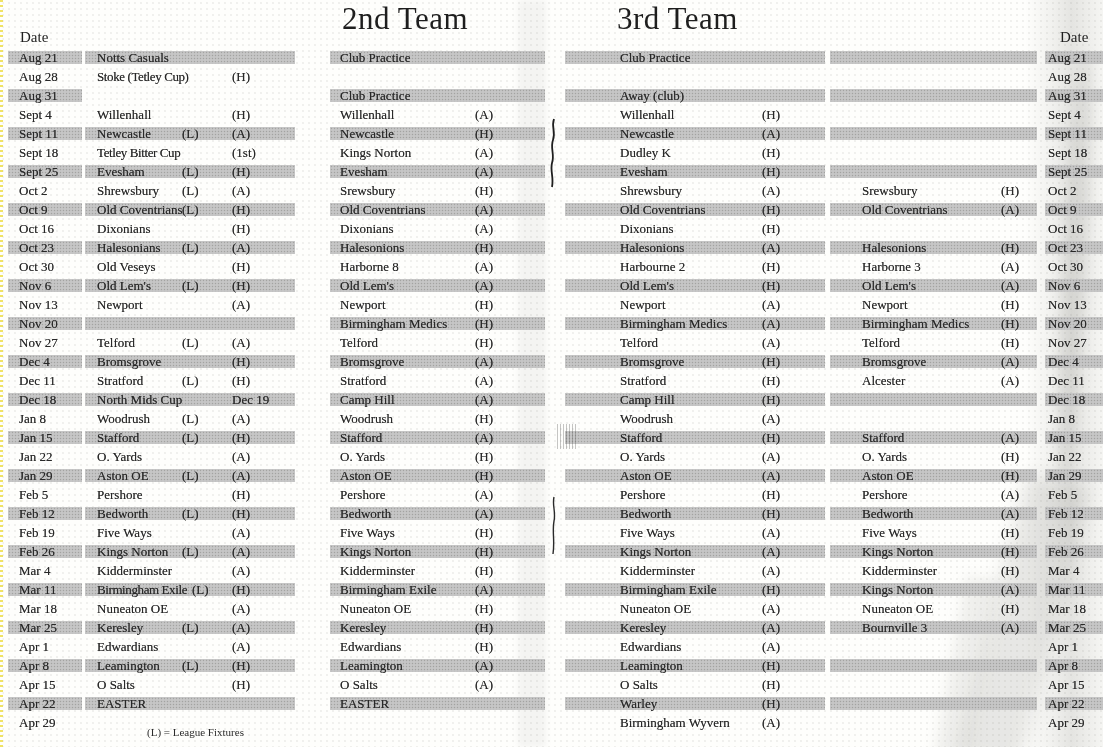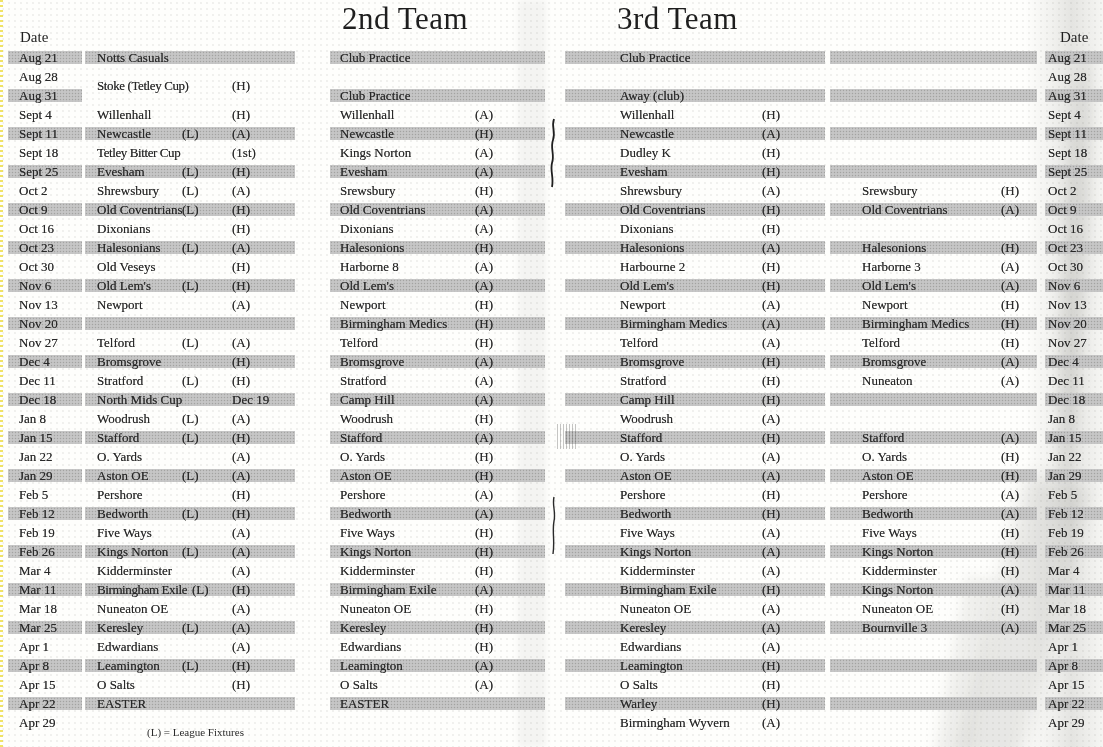--- a/index.html
+++ b/index.html
@@ -81,21 +81,21 @@
       <div class="cell c-t4" style="grid-row: 1;">
         <div class="band"></div>
       </div>
       <div class="cell c-dater" style="grid-row: 1;">
         <div class="band"></div>
         <span class="dt">Aug 21</span>
       </div>
       <div class="cell c-datel" style="grid-row: 2;">
         <span class="dt">Aug 28</span>
       </div>
-      <div class="cell c-t1" style="grid-row: 2; margin-top: 9px;">
+      <div class="cell c-t1" style="grid-row: 2;">
         <span class="nm tight">Stoke (Tetley Cup)</span>
         <span class="vn">(H)</span>
       </div>
       <div class="cell c-t2" style="grid-row: 2;"></div>
       <div class="cell c-t3" style="grid-row: 2;"></div>
       <div class="cell c-t4" style="grid-row: 2;"></div>
       <div class="cell c-dater" style="grid-row: 2;">
         <span class="dt">Aug 28</span>
       </div>
       <div class="cell c-datel" style="grid-row: 3;">
@@ -469,21 +469,21 @@
       </div>
       <div class="cell c-t2" style="grid-row: 18;">
         <span class="nm">Stratford</span>
         <span class="vn">(A)</span>
       </div>
       <div class="cell c-t3" style="grid-row: 18;">
         <span class="nm">Stratford</span>
         <span class="vn">(H)</span>
       </div>
       <div class="cell c-t4" style="grid-row: 18;">
-        <span class="nm">Nuneaton</span>
+        <span class="nm">Alcester</span>
         <span class="vn">(A)</span>
       </div>
       <div class="cell c-dater" style="grid-row: 18;">
         <span class="dt">Dec 11</span>
       </div>
       <div class="cell c-datel" style="grid-row: 19;">
         <div class="band"></div>
         <span class="dt">Dec 18</span>
       </div>
       <div class="cell c-t1" style="grid-row: 19;">

